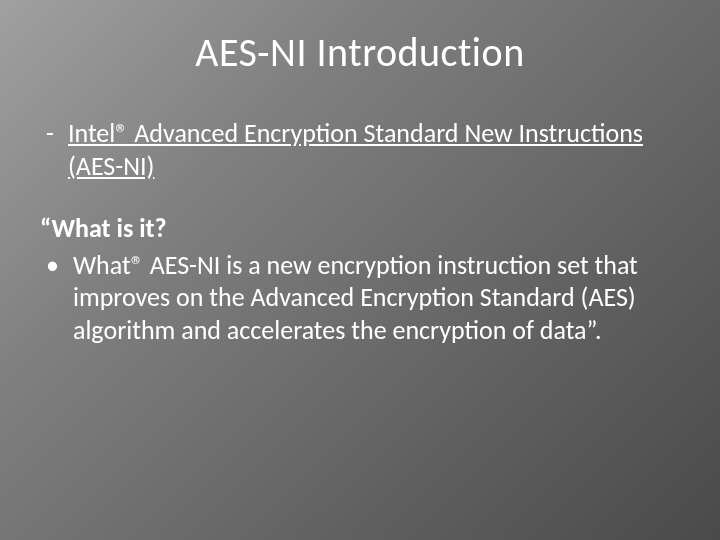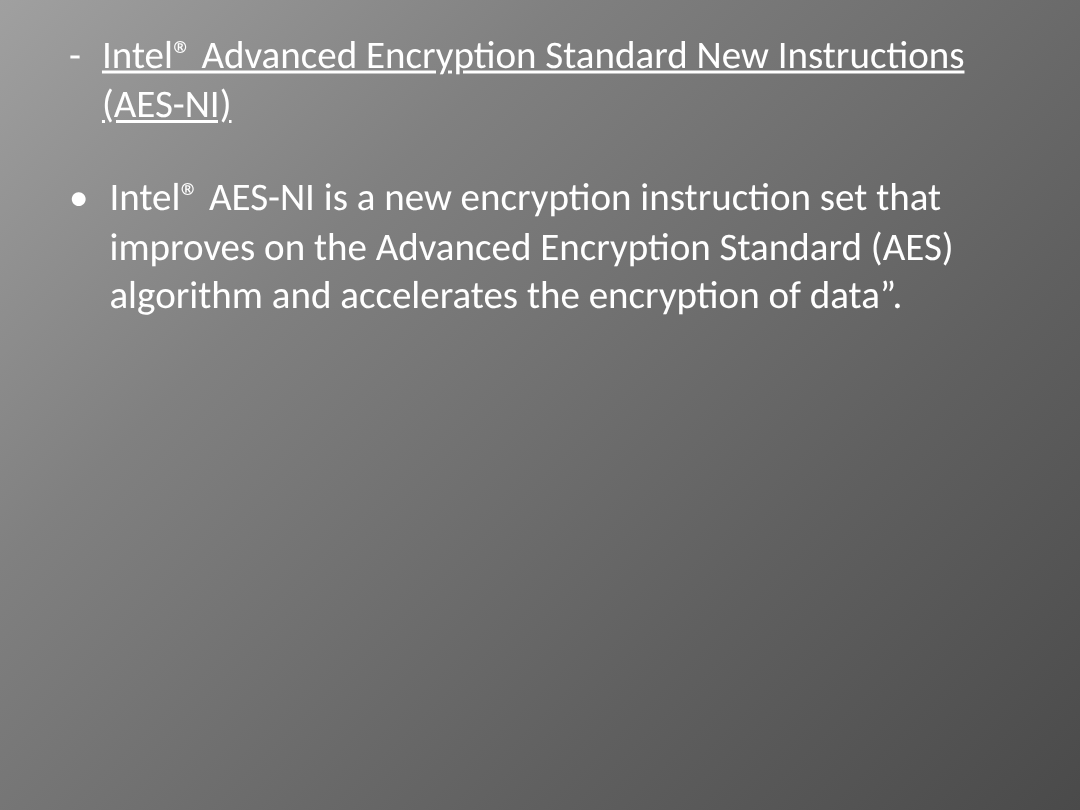--- a/index.html
+++ b/index.html
@@ -59,28 +59,30 @@
   }
   .bullet-item .text {
     flex: 1 1 auto;
   }
 </style>
 </head>
 <body>
 
 <div class="slide">
 
+  <div class="title">AES-NI Introduction</div>
 
   <div class="body">
 
     <div class="dash-item">
       <div class="marker">-</div>
       <div class="text">Intel® Advanced Encryption Standard New Instructions (AES-NI)</div>
     </div>
 
+    <div class="subhead">“What is it?</div>
 
     <div class="bullet-item">
       <div class="marker">•</div>
-      <div class="text">Intel® AES-NI is a new encryption instruction set that improves on the Advanced Encryption Standard (AES) algorithm and accelerates the encryption of data”.</div>
+      <div class="text">What® AES-NI is a new encryption instruction set that improves on the Advanced Encryption Standard (AES) algorithm and accelerates the encryption of data”.</div>
     </div>
 
   </div>
 </div>
 
 </body></html>

